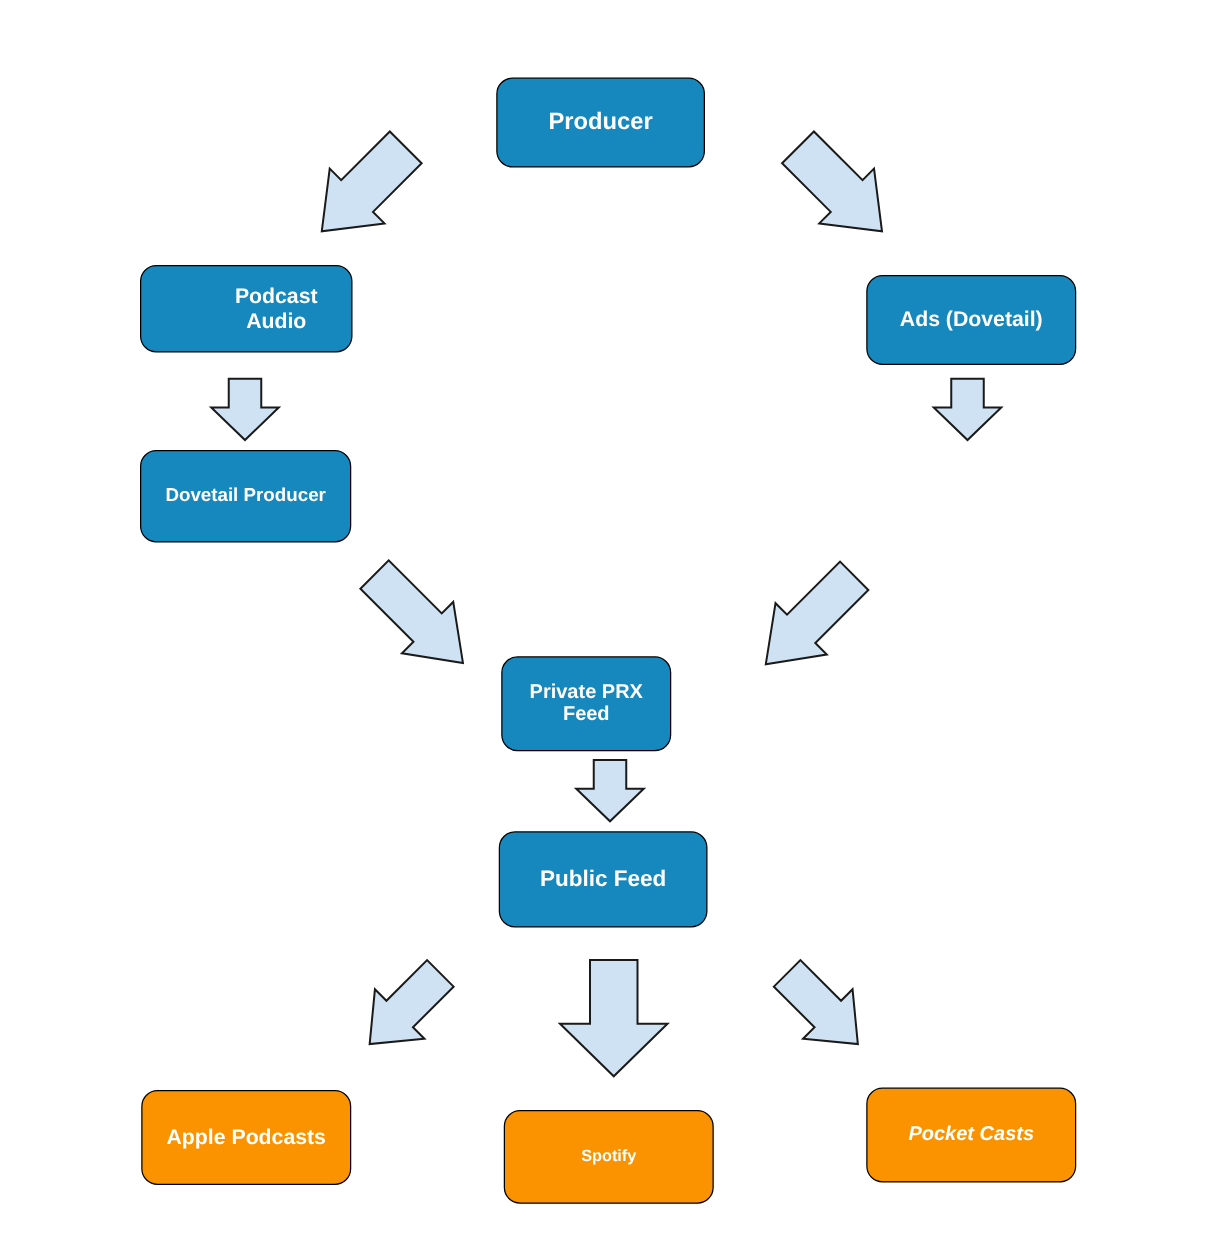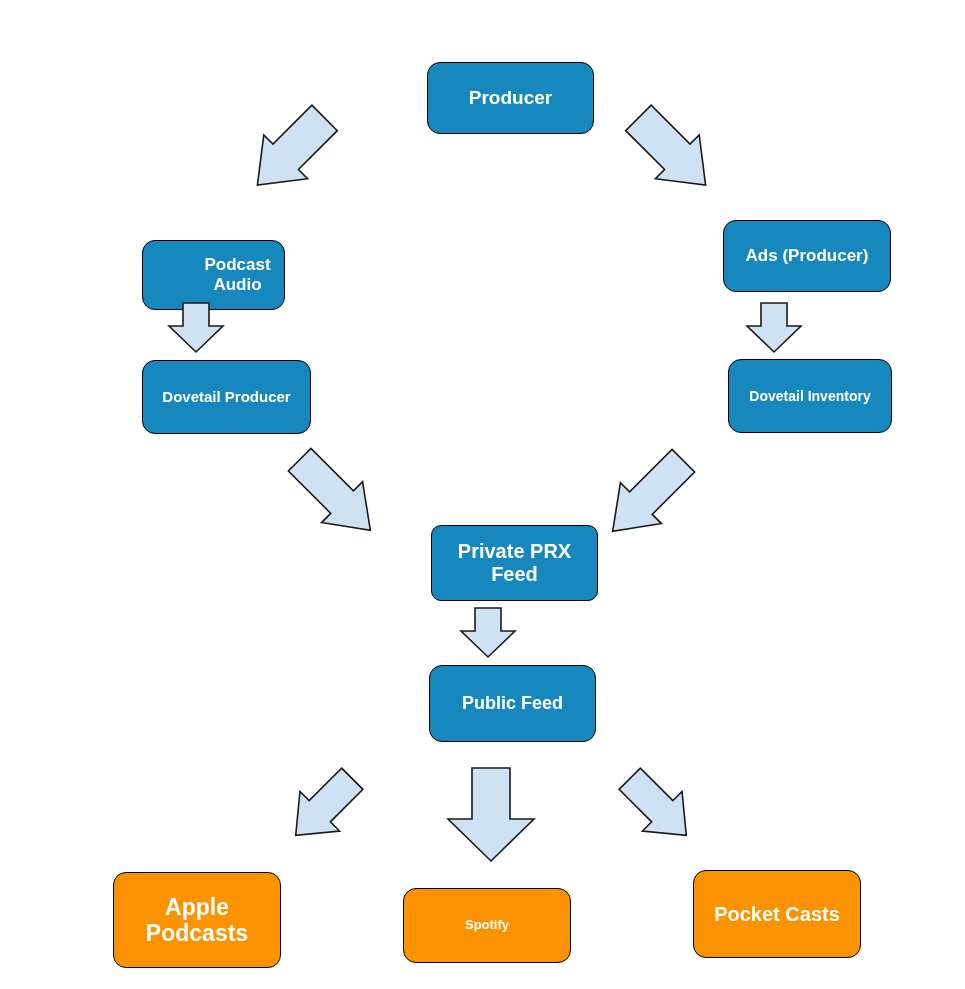--- a/index.html
+++ b/index.html
@@ -3,72 +3,69 @@
 <meta charset="utf-8">
 <style>
   html,body{margin:0;padding:0;}
   body{background:#fff;font-family:"Liberation Sans",sans-serif;}
   .canvas{position:relative;width:965px;height:989px;background:var(--canvas-bg,#fff);overflow:hidden;}
   .node{
     position:absolute;display:flex;align-items:center;justify-content:center;
     border:1.5px solid var(--node-border,#000);border-radius:13px;box-sizing:border-box;
     color:var(--node-text,#fff);font-weight:bold;text-align:center;line-height:1.15;
   }
-  .node.blue{background:var(--node-blue,#1688BD);margin-left:30px;}
+  .node.blue{background:var(--node-blue,#1688BD);}
   .node.orange{background:var(--node-orange,#FB9300);}
   .node-label{display:block;padding:0 6px;}
   .arrow{position:absolute;overflow:visible;}
   .arrow polygon{
     fill:var(--arrow-fill,#CFE2F3);
     stroke:var(--arrow-stroke,#1A1A1A);
     stroke-width:1.6;stroke-linejoin:miter;
   }
 </style>
 </head>
 <body>
 
 <div class="canvas">
 
   <div class="node blue" style="left:397px;top:62px;width:167px;height:72px;font-size:19px;">
     <span class="node-label">Producer</span>
   </div>
 
-  <div class="node blue" style="left:112px;top:240px;width:143px;height:70px;font-size:17px;padding-left:48px;">
+  <div class="node blue" style="left:112px;top:212px;width:170px;height:70px;font-size:17px;padding-left:48px;">
     <span class="node-label">Podcast Audio</span>
   </div>
 
   <div class="node blue" style="left:693px;top:220px;width:168px;height:72px;font-size:17px;">
-    <span class="node-label">Ads (Producer)</span>
+    <span class="node-label">Ads (Dovetail)</span>
   </div>
 
   <div class="node blue" style="left:112px;top:360px;width:169px;height:74px;font-size:15px;">
     <span class="node-label">Dovetail Producer</span>
   </div>
 
-  <div class="node blue" style="left:698px;top:359px;width:164px;height:74px;font-size:14px;">
-    <span class="node-label">Dovetail Inventory</span>
-  </div>
 
-  <div class="node blue" style="left:401px;top:525px;width:167px;height:76px;font-size:20px;border-radius:10px;">
+  <div class="node blue" style="left:401px;top:525px;width:136px;height:76px;font-size:16px;">
     <span class="node-label">Private PRX Feed</span>
   </div>
 
   <div class="node blue" style="left:399px;top:665px;width:167px;height:77px;font-size:18px;text-align:center;">
     <span class="node-label">Public Feed</span>
   </div>
 
-  <div class="node orange" style="left:113px;top:872px;width:168px;height:96px;font-size:23px;">
+  <div class="node orange" style="left:113px;top:872px;width:168px;height:76px;font-size:17px;">
     <span class="node-label">Apple Podcasts</span>
   </div>
 
   <div class="node orange" style="left:403px;top:888px;width:168px;height:75px;font-size:13px;">
     <span class="node-label">Spotify</span>
   </div>
 
-  <div class="node orange" style="left:693px;top:870px;width:168px;height:88px;font-size:20px;">
+  <div class="node orange" style="left:693px;top:870px;width:168px;height:76px;font-size:16px;font-style:italic;">
     <span class="node-label">Pocket Casts</span>
   </div>
 
   <svg class="arrow" width="62" height="95" viewBox="0 0 62 95" style="left:260px;top:104px;transform:rotate(45deg);transform-origin:center;">
     <polygon points="13,0 49,0 49,55 62,55 31,95 0,55 13,55"></polygon>
   </svg>
 
   <svg class="arrow" width="62" height="95" viewBox="0 0 62 95" style="left:641px;top:104px;transform:rotate(-45deg);transform-origin:center;">
     <polygon points="13,0 49,0 49,55 62,55 31,95 0,55 13,55"></polygon>
   </svg>

